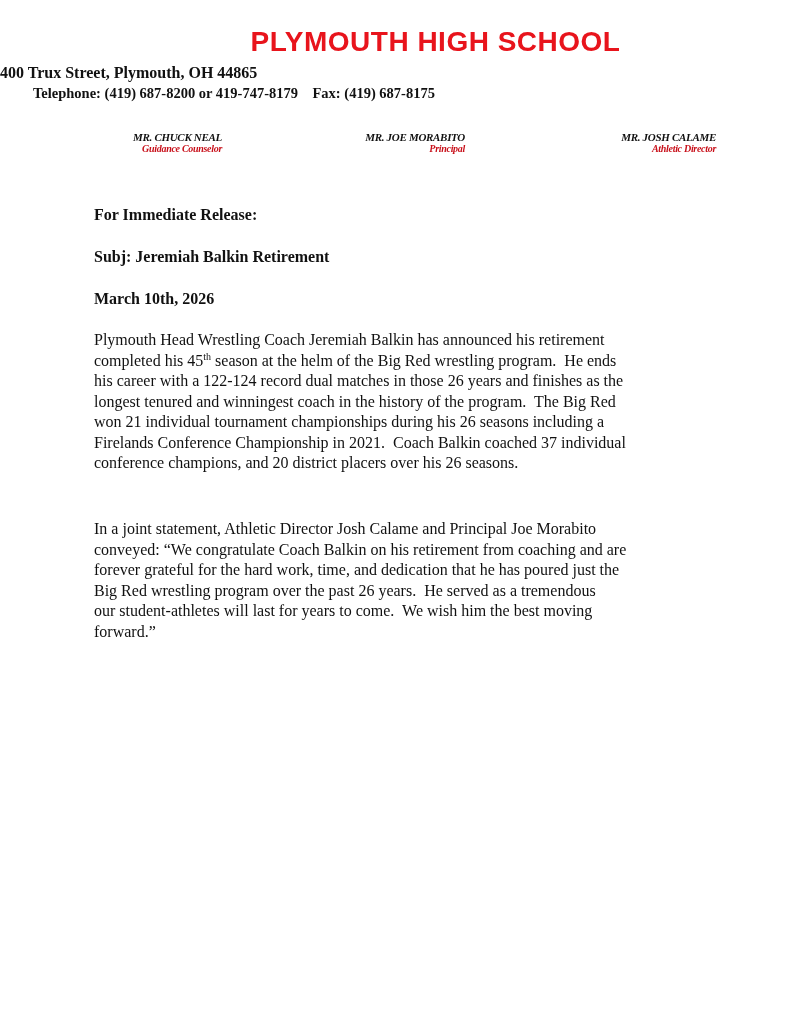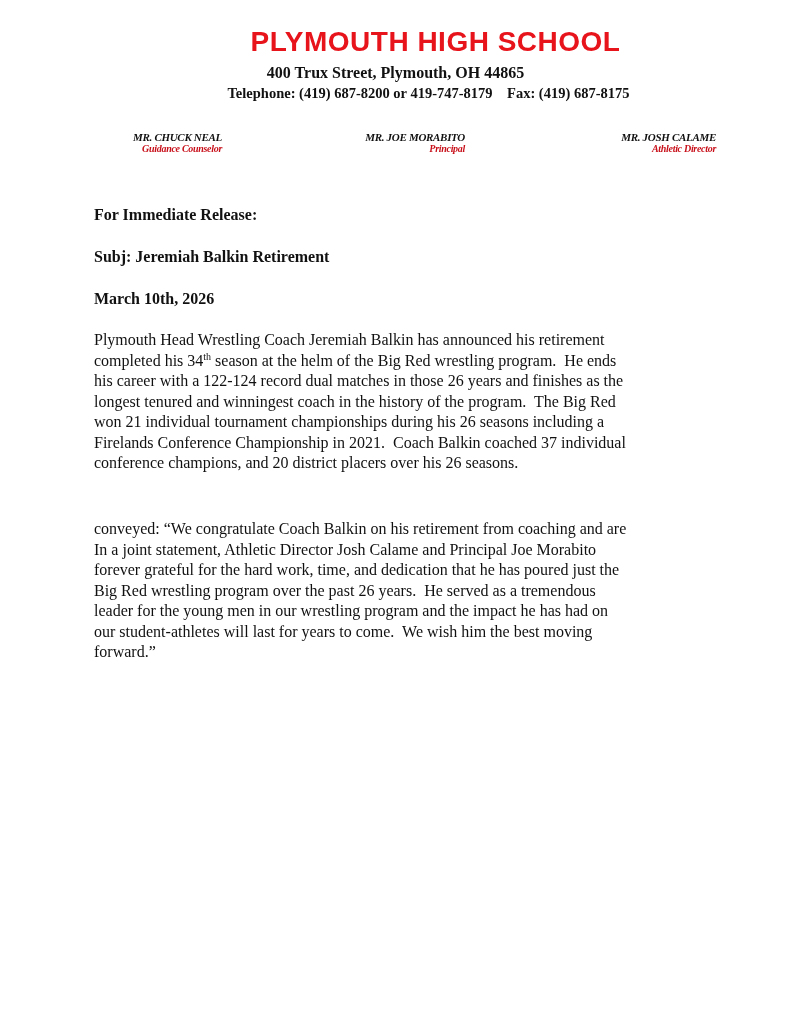--- a/index.html
+++ b/index.html
@@ -3,21 +3,21 @@
   <meta charset="utf-8">
   <style>
     html, body { margin: 0; padding: 0; background: #ffffff; }
     body { width: 791px; height: 1024px; position: relative; overflow: hidden; color: #111; }
     .school-name {
       position: absolute; left: 0; width: 791px; top: 26px; text-align: center;
       font-family: "Liberation Sans", sans-serif; font-weight: bold; font-size: 28px;
       color: #e8141c; letter-spacing: 0.5px; padding-left: 40px;
     }
     .address, .phone {
-      position: absolute; left: 0; width: 791px; text-align: center;
+      position: absolute; left: 0; width: 791px; 
       font-family: "Liberation Serif", serif; font-weight: bold; color: #111;
     }
     .address { top: 64px; font-size: 16px; }
     .phone { top: 85px; font-size: 14.5px; padding-left: 33px; }
     .staff {
       position: absolute; top: 131px; text-align: right;
       font-family: "Liberation Serif", serif; font-style: italic; font-weight: bold;
     }
     .staff .name { font-size: 11px; color: #111; letter-spacing: -0.3px; }
     .staff .title { font-size: 10px; color: #c8101a; letter-spacing: -0.3px; }
@@ -51,30 +51,29 @@
   </div>
 </div>
 
 <div class="doc">
   <div class="heading" style="top:206px;">For Immediate Release:</div>
   <div class="heading" style="top:248px;">Subj: Jeremiah Balkin Retirement</div>
   <div class="heading" style="top:290px;">March 10th, 2026</div>
 
   <div class="para" style="top:330px;">
     <span class="line">Plymouth Head Wrestling Coach Jeremiah Balkin has announced his retirement</span>
-    <span class="line" style="white-space:pre;"><span>completed his 34</span><sup>th</sup><span> season at the helm of the Big Red wrestling program.  He ends</span></span>
+    <span class="line" style="white-space:pre;"><span>completed his 45</span><sup>th</sup><span> season at the helm of the Big Red wrestling program.  He ends</span></span>
     <span class="line">his career with a 122-124 record dual matches in those 26 years and finishes as the</span>
     <span class="line" style="white-space:pre;">longest tenured and winningest coach in the history of the program.  The Big Red</span>
     <span class="line">won 21 individual tournament championships during his 26 seasons including a</span>
     <span class="line" style="white-space:pre;">Firelands Conference Championship in 2021.  Coach Balkin coached 37 individual</span>
     <span class="line">conference champions, and 20 district placers over his 26 seasons.</span>
   </div>
 
   <div class="para" style="top:519px;">
+    <span class="line">In a joint statement, Athletic Director Josh Calame and Principal Joe Morabito</span>
     <span class="line">conveyed: “We congratulate Coach Balkin on his retirement from coaching and are</span>
-    <span class="line">In a joint statement, Athletic Director Josh Calame and Principal Joe Morabito</span>
     <span class="line">forever grateful for the hard work, time, and dedication that he has poured just the</span>
     <span class="line" style="white-space:pre;">Big Red wrestling program over the past 26 years.  He served as a tremendous</span>
-    <span class="line">leader for the young men in our wrestling program and the impact he has had on</span>
     <span class="line" style="white-space:pre;">our student-athletes will last for years to come.  We wish him the best moving</span>
     <span class="line">forward.”</span>
   </div>
 </div>
 
 </body></html>

